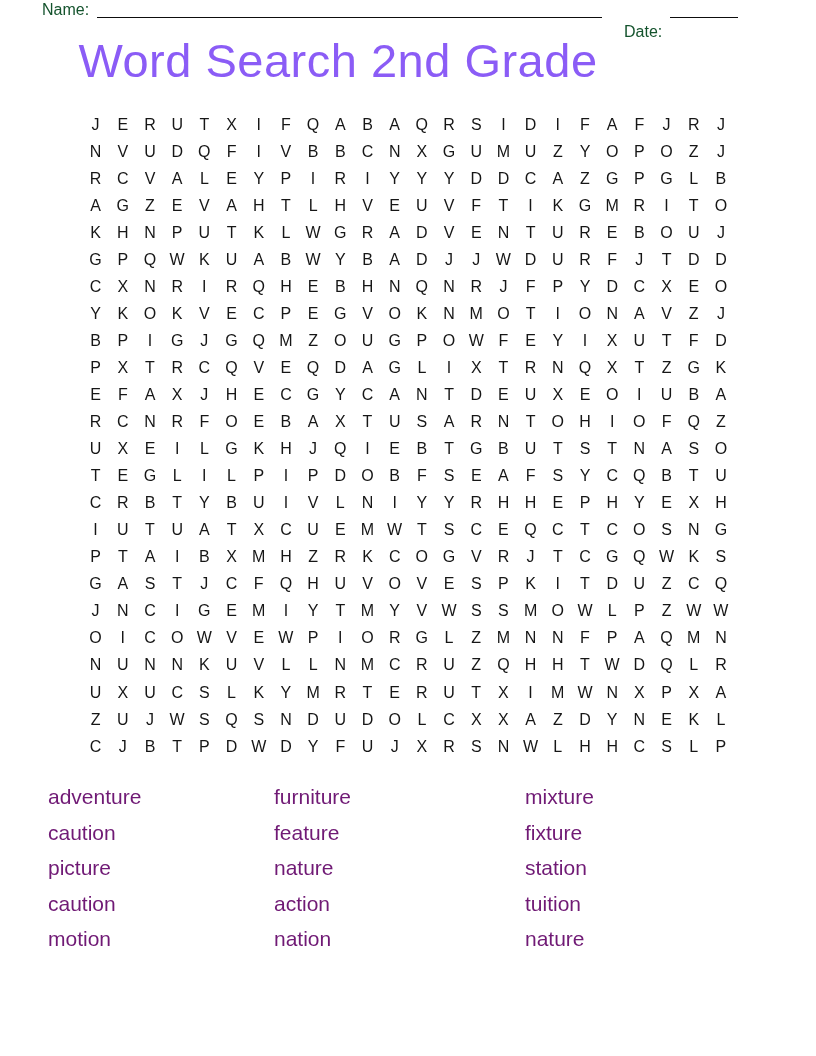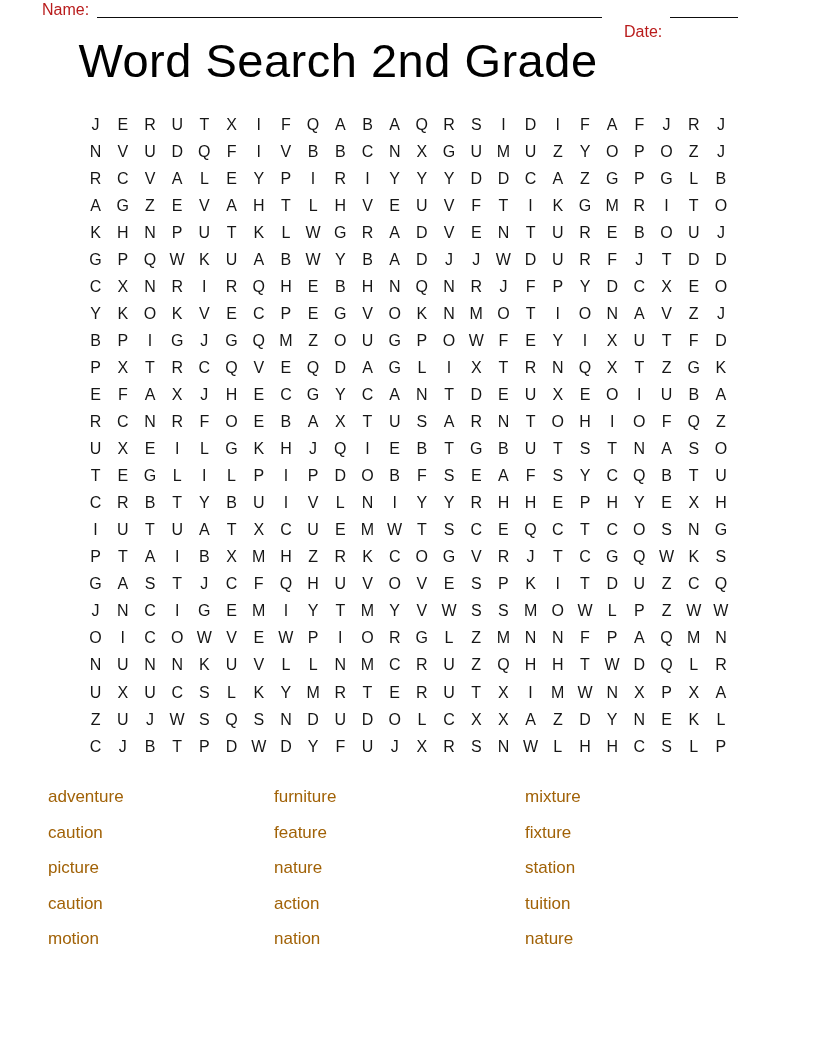--- a/index.html
+++ b/index.html
@@ -14,21 +14,21 @@
     font-family: "Liberation Sans", sans-serif;
     color: #0d0d0d;
     overflow: hidden;
   }
   
   .hdr-label {
     position: absolute;
     top: 1px;
     font-size: 16px;
     line-height: 18px;
-    color: #b91c1c;
+    color: #14532d;
   }
   #name-label { left: 42px; }
   #date-label { left: 624px; margin-top: 22px; }
   .hdr-line {
     position: absolute;
     top: 0;
     height: 17px;
     border-bottom: 1.6px solid #0d0d0d;
   }
   #name-line { left: 97px;  width: 505px; }
@@ -36,21 +36,21 @@
   
   .title {
     position: absolute;
     top: 33px;
     left: 0;
     width: 676px;
     text-align: center;
     font-size: 47px;
     font-weight: 500;
     letter-spacing: 0.5px;
-    color: #000000;
+    color: #8b5cf6;
     white-space: nowrap;
   }
   
   .grid {
     position: absolute;
     left: 82px;
     top: 111px;
     display: grid;
     grid-template-columns: repeat(24, 27.2px);
     grid-auto-rows: 27.05px;
@@ -65,23 +65,23 @@
   }
   
   .word-col {
     position: absolute;
     top: 779px;
   }
   #word-column-1 { left: 48px;  }
   #word-column-2 { left: 274px; }
   #word-column-3 { left: 525px; }
   .word {
-    font-size: 17px;
+    font-size: 21px;
     line-height: 35.6px;
-    color: #a16207;
+    color: #701a75;
     white-space: nowrap;
   }
 </style>
 </head>
 <body>
 
 <div>
   <span id="name-label" class="hdr-label">Name:</span>
   <span id="name-line" class="hdr-line"></span>
   <span id="date-label" class="hdr-label">Date:</span>

